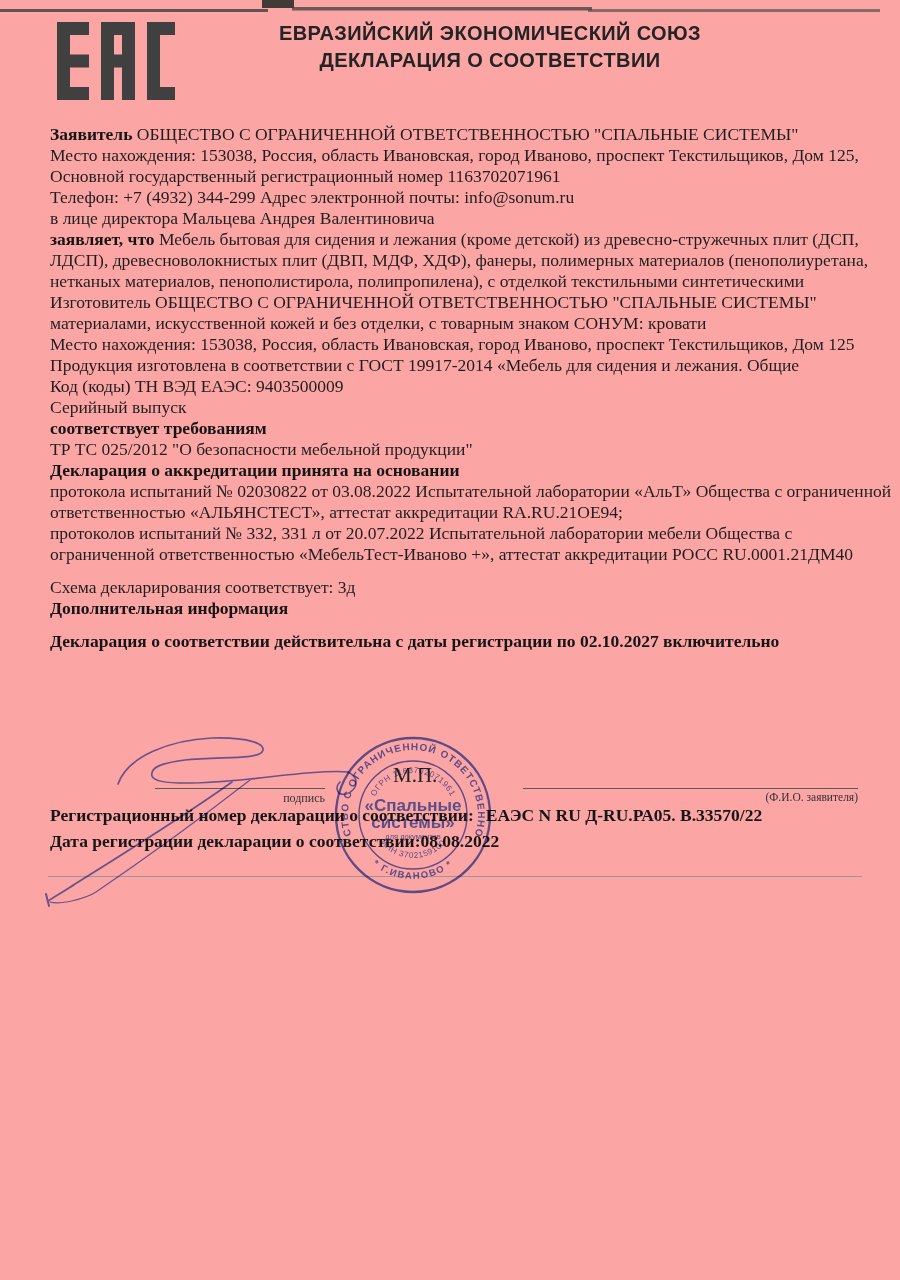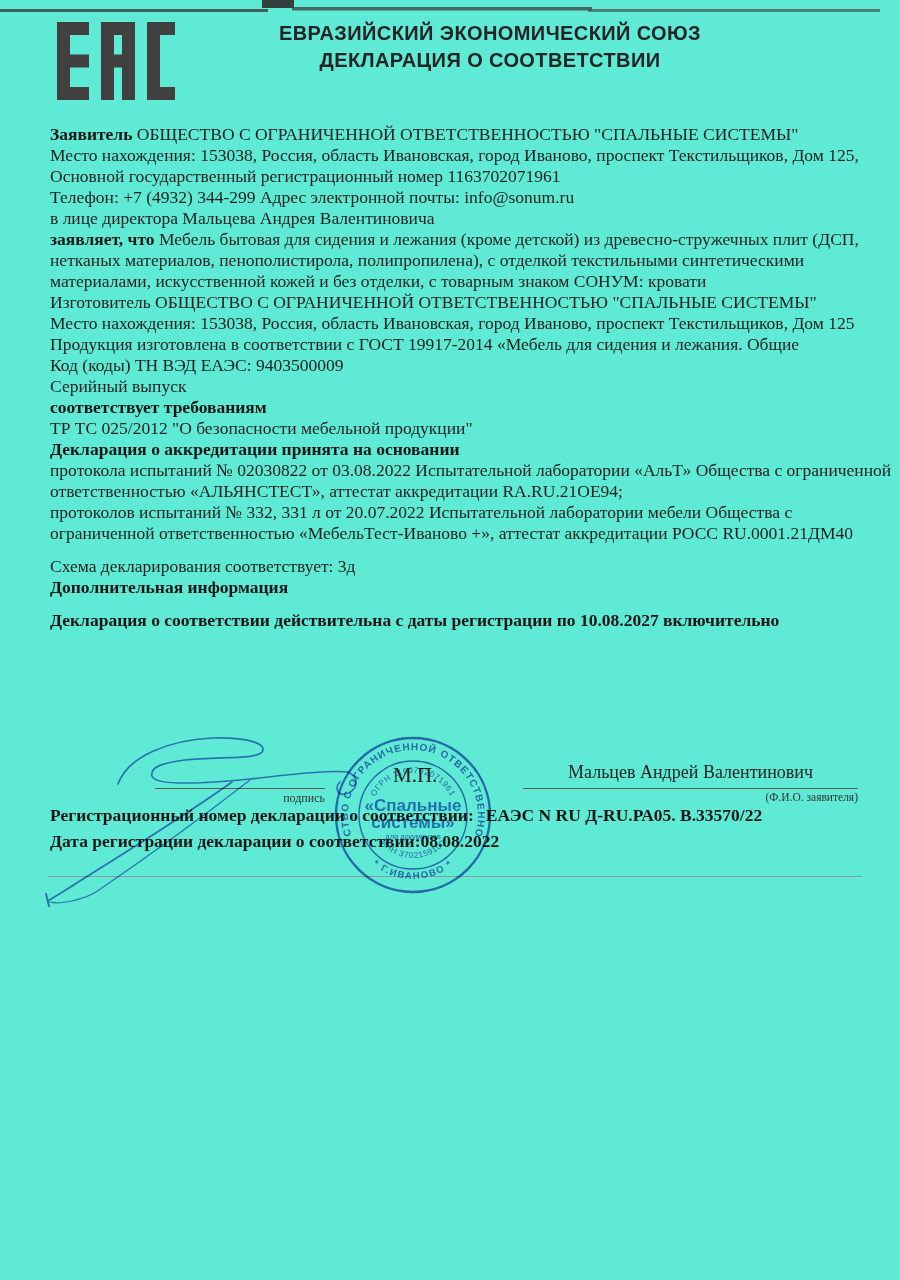--- a/index.html
+++ b/index.html
@@ -1,17 +1,17 @@
 <!DOCTYPE html>
 <html><head>
 <meta charset="utf-8">
 <style>
   html,body{margin:0;padding:0;}
   body{width:900px;height:1280px;background:#f3f2ef;}
-  .doc{position:relative;width:900px;height:1280px;background:#5eead4;overflow:hidden;
+  .doc{position:relative;width:900px;height:1280px;background:#fca5a5;overflow:hidden;
        font-family:"Liberation Serif", serif;color:#1f1f1f;}
   .scan-artifact{position:absolute;left:0;top:0;}
   .eac-logo{position:absolute;left:57px;top:22px;}
   .header{position:absolute;left:80px;top:20px;width:820px;text-align:center;
           font-family:"Liberation Sans", sans-serif;font-weight:bold;font-size:20px;
           line-height:27px;color:#242424;letter-spacing:.4px;}
   .body-text{position:absolute;left:50px;top:124px;width:815px;font-size:17.5px;line-height:21px;}
   .line{white-space:nowrap;}
   .line .b{font-weight:bold;color:#151515;margin-top:32px;}
   .spacer{height:12px;}
@@ -61,47 +61,47 @@
     <div>ДЕКЛАРАЦИЯ О СООТВЕТСТВИИ</div>
   </div>
 
   <div class="body-text" id="body-lines">
       <div class="line"><span class="b">Заявитель </span><span>ОБЩЕСТВО С ОГРАНИЧЕННОЙ ОТВЕТСТВЕННОСТЬЮ "СПАЛЬНЫЕ СИСТЕМЫ"</span></div>
       <div class="line"><span>Место нахождения: 153038, Россия, область Ивановская, город Иваново, проспект Текстильщиков, Дом 125,</span></div>
       <div class="line"><span>Основной государственный регистрационный номер 1163702071961</span></div>
       <div class="line"><span>Телефон: +7 (4932) 344-299 Адрес электронной почты: info@sonum.ru</span></div>
       <div class="line"><span>в лице директора Мальцева Андрея Валентиновича</span></div>
       <div class="line"><span class="b">заявляет, что </span><span>Мебель бытовая для сидения и лежания (кроме детской) из древесно-стружечных плит (ДСП,</span></div>
+      <div class="line"><span>ЛДСП), древесноволокнистых плит (ДВП, МДФ, ХДФ), фанеры, полимерных материалов (пенополиуретана,</span></div>
       <div class="line"><span>нетканых материалов, пенополистирола, полипропилена), с отделкой текстильными синтетическими</span></div>
+      <div class="line"><span>Изготовитель ОБЩЕСТВО С ОГРАНИЧЕННОЙ ОТВЕТСТВЕННОСТЬЮ "СПАЛЬНЫЕ СИСТЕМЫ"</span></div>
       <div class="line"><span>материалами, искусственной кожей и без отделки, с товарным знаком СОНУМ: кровати</span></div>
-      <div class="line"><span>Изготовитель ОБЩЕСТВО С ОГРАНИЧЕННОЙ ОТВЕТСТВЕННОСТЬЮ "СПАЛЬНЫЕ СИСТЕМЫ"</span></div>
       <div class="line"><span>Место нахождения: 153038, Россия, область Ивановская, город Иваново, проспект Текстильщиков, Дом 125</span></div>
       <div class="line"><span>Продукция изготовлена в соответствии с ГОСТ 19917-2014 «Мебель для сидения и лежания. Общие</span></div>
       <div class="line"><span>Код (коды) ТН ВЭД ЕАЭС: 9403500009</span></div>
       <div class="line"><span>Серийный выпуск</span></div>
       <div class="line"><span class="b">соответствует требованиям</span></div>
       <div class="line"><span>ТР ТС 025/2012 "О безопасности мебельной продукции"</span></div>
       <div class="line"><span class="b">Декларация о аккредитации принята на основании</span></div>
       <div class="line"><span>протокола испытаний № 02030822 от 03.08.2022 Испытательной лаборатории «АльТ» Общества с ограниченной</span></div>
       <div class="line"><span>ответственностью «АЛЬЯНСТЕСТ», аттестат аккредитации RA.RU.21ОЕ94;</span></div>
       <div class="line"><span>протоколов испытаний № 332, 331 л от 20.07.2022 Испытательной лаборатории мебели Общества с</span></div>
       <div class="line"><span>ограниченной ответственностью «МебельТест-Иваново +», аттестат аккредитации РОСС RU.0001.21ДМ40</span></div>
       <div class="spacer"></div>
       <div class="line"><span>Схема декларирования соответствует: 3д</span></div>
       <div class="line"><span class="b">Дополнительная информация</span></div>
       <div class="spacer"></div>
-      <div class="line"><span class="b">Декларация о соответствии действительна с даты регистрации по 10.08.2027 включительно</span></div>
+      <div class="line"><span class="b">Декларация о соответствии действительна с даты регистрации по 02.10.2027 включительно</span></div>
     </div>
 
   <div class="mp">М.П.</div>
 
   <div class="sig-line" style="left:155px;top:788px;width:170px;"></div>
   <div class="sub-label" style="left:155px;top:791px;width:170px;">подпись</div>
 
-  <div class="fio-name">Мальцев Андрей Валентинович</div>
   <div class="sig-line" style="left:523px;top:788px;width:335px;"></div>
   <div class="sub-label" style="left:523px;top:791px;width:335px;font-size:11.5px;">(Ф.И.О. заявителя)</div>
 
   <div class="reg-line" style="top:805px;">
     <span>Регистрационный номер декларации о соответствии:</span><span class="val">ЕАЭС N RU Д-RU.РА05. В.33570/22</span>
   </div>
   <div class="reg-line" style="top:831px;">
     <span>Дата регистрации декларации о соответствии:</span><span class="val" style="margin-left:0;">08.08.2022</span>
   </div>
 

